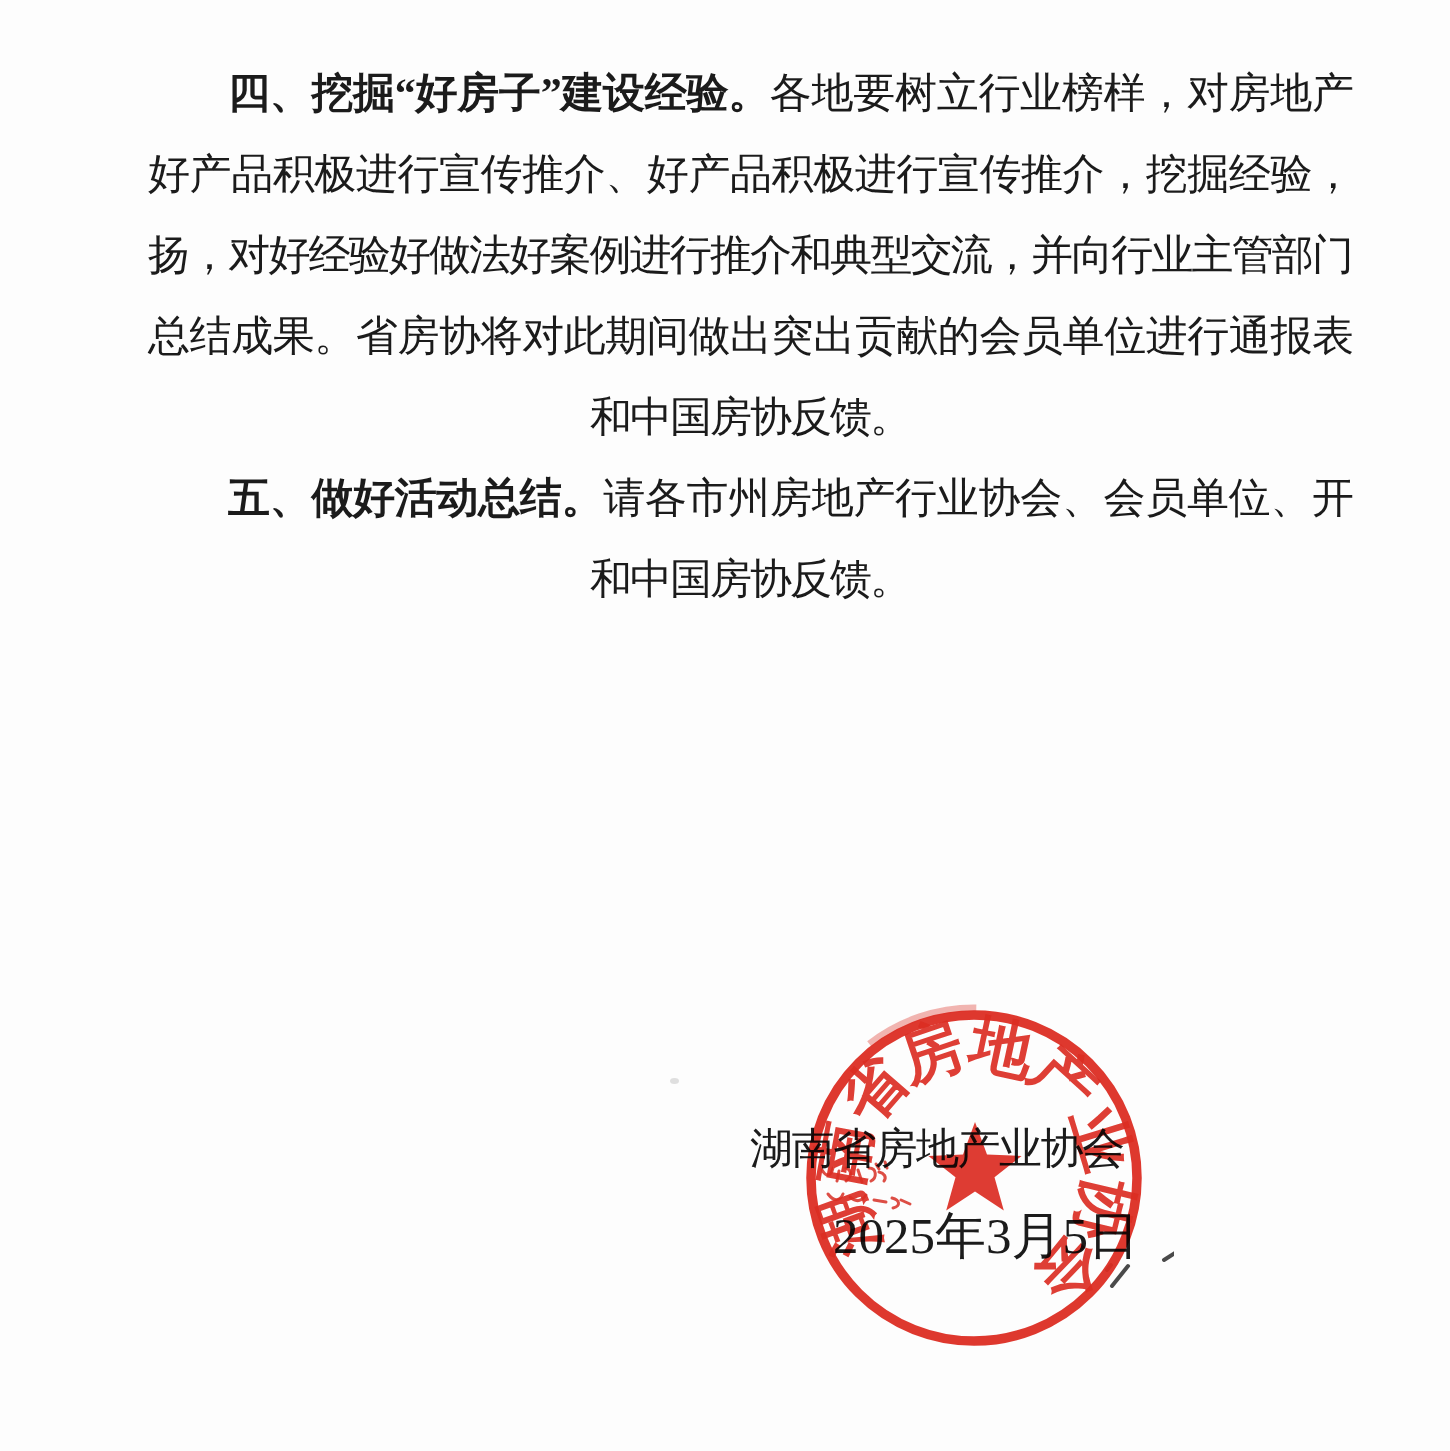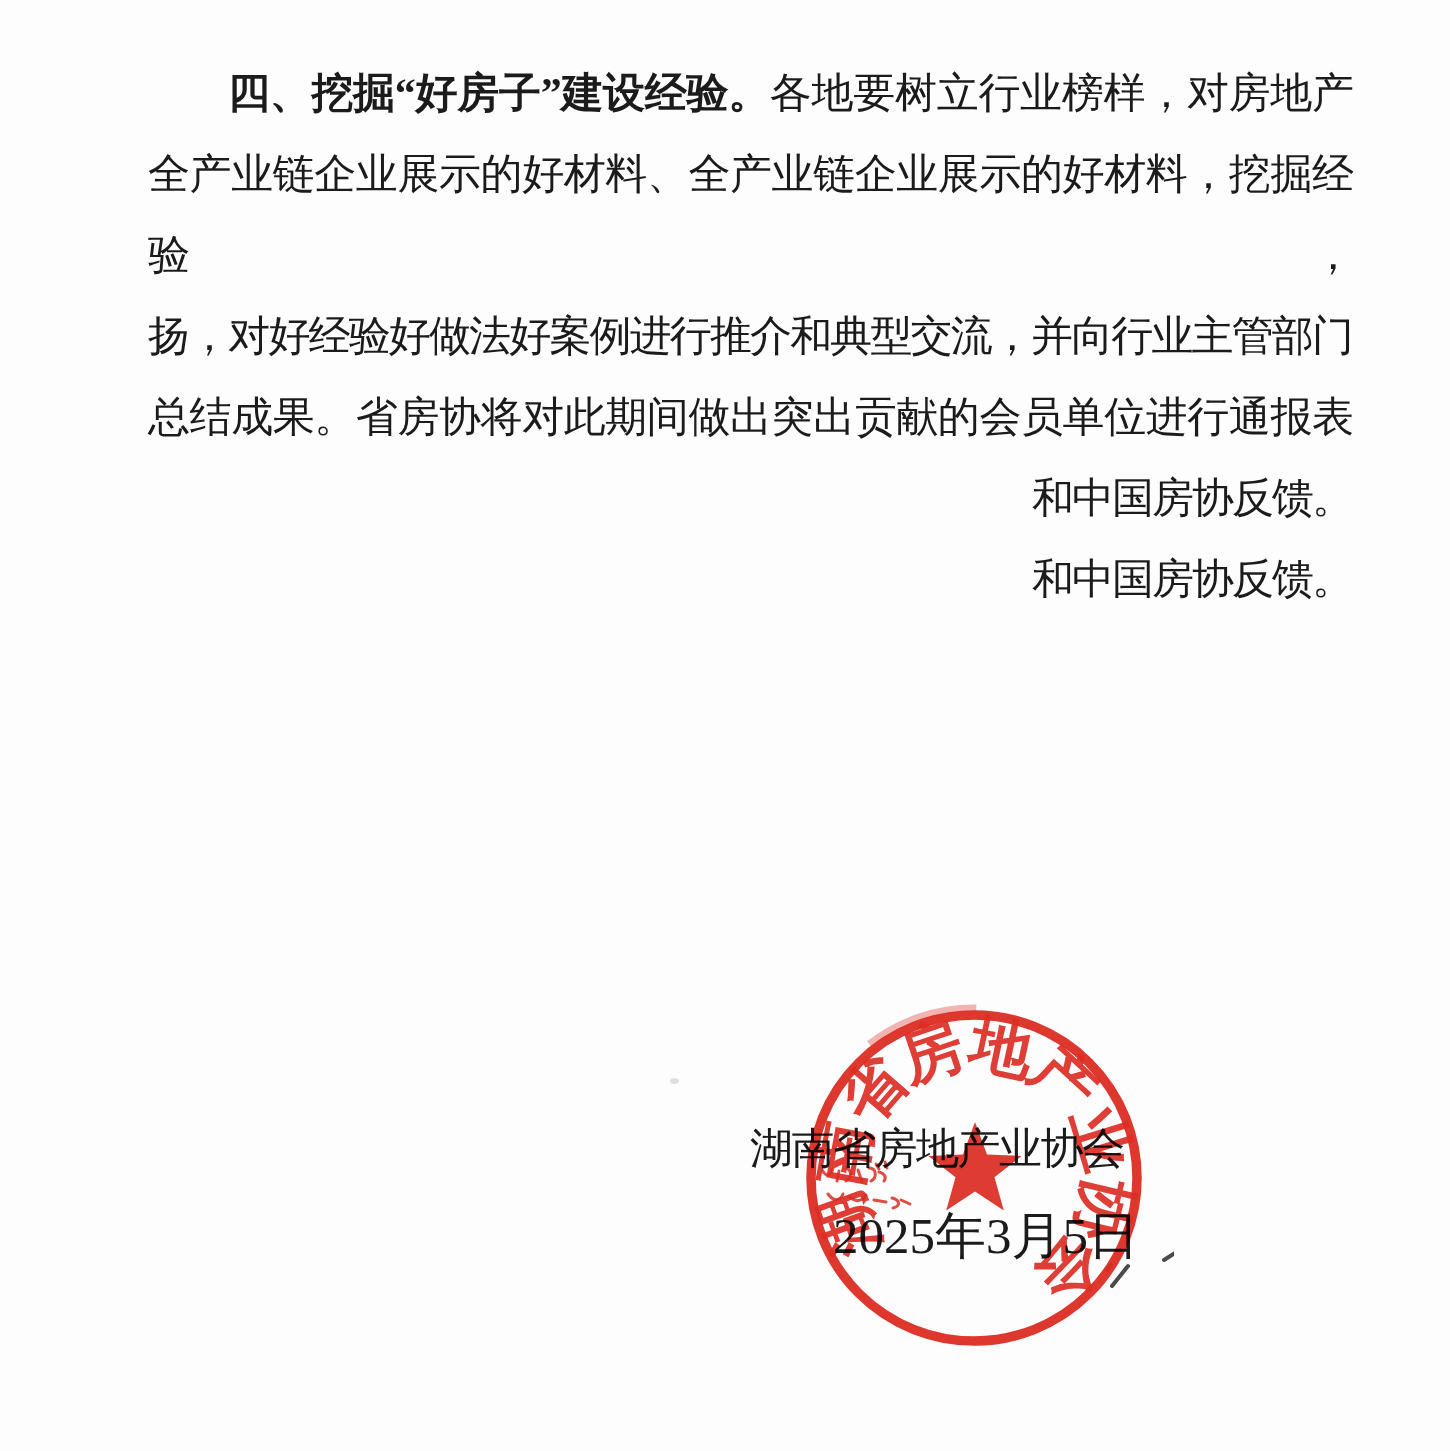--- a/index.html
+++ b/index.html
@@ -18,21 +18,21 @@
     position: absolute;
     left: 148px; top: 53px;
     width: 1204px;
     font-size: 42px;
     line-height: 81px;
     letter-spacing: -2px;
   }
   .line { min-height: 81px; }
   .just { text-align: justify; text-align-last: justify; }
   .ind  { text-indent: 80px; }
-  .plain { text-align: right; white-space: nowrap; }
+  .plain { text-align: center; white-space: nowrap; }
   .lead { font-weight: bold; }
 
   
   .contact {
     position: absolute;
     left: 148px; top: 785px;
     font-size: 42px;
     line-height: 81px;
     text-indent: 80px;
     white-space: pre;
@@ -74,24 +74,25 @@
     opacity: 0.55;
   }
 </style>
 </head>
 <body>
 
 <div class="page">
 
   <div class="btext">
     <div class="line just ind"><span class="lead">四、挖掘“好房子”建设经验。</span><span>各地要树立行业榜样，对房地产</span></div>
-    <div class="line just"><span>全产业链企业展示的好材料、全产业链企业展示的好材料，挖掘经验，</span></div>
+    <div class="line just"><span>好产品积极进行宣传推介、好产品积极进行宣传推介，挖掘经验，</span></div>
     <div class="line just"><span>扬，对好经验好做法好案例进行推介和典型交流，并向行业主管部门</span></div>
     <div class="line just"><span>总结成果。省房协将对此期间做出突出贡献的会员单位进行通报表</span></div>
     <div class="line plain"><span>和中国房协反馈。</span></div>
+    <div class="line just ind"><span class="lead">五、做好活动总结。</span><span>请各市州房地产行业协会、会员单位、开</span></div>
     <div class="line plain"><span>和中国房协反馈。</span></div>
   </div>
 
 
   <div class="org">湖南省房地产业协会</div>
   <div class="sig-date">2025年3月5日</div>
 
   <div class="smudge"></div>
 
   <svg id="seal-svg" class="seal" viewBox="-200 -200 400 400" xmlns="http://www.w3.org/2000/svg">

